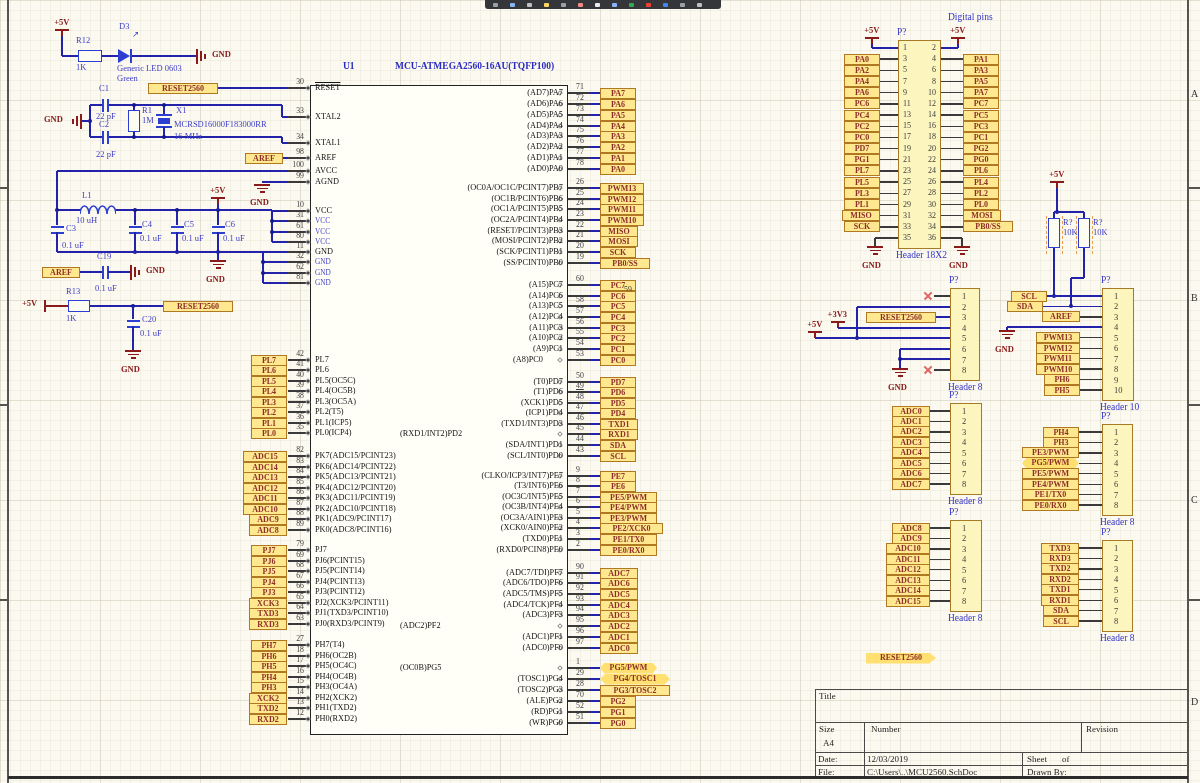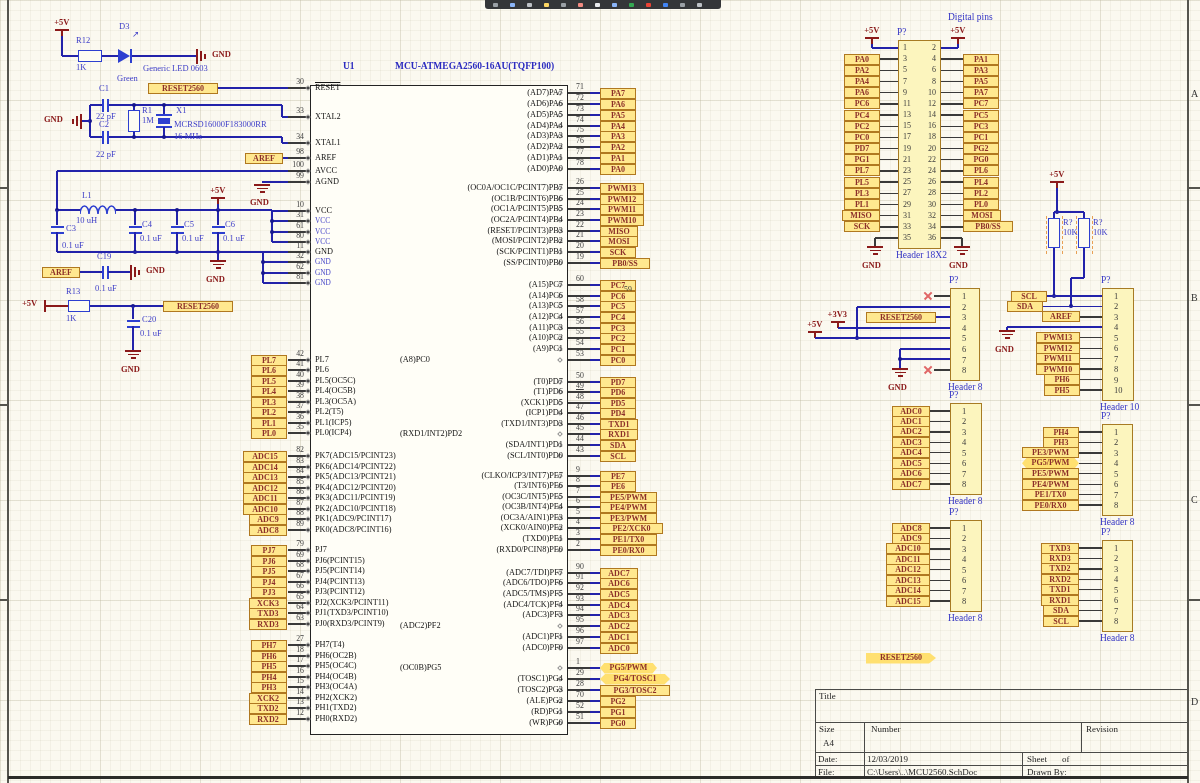--- a/index.html
+++ b/index.html
@@ -95,21 +95,21 @@
     <div class="a" style="left: 61.3px; top: 36px; width: 1.4px; height: 20px; background: rgb(34, 34, 170);"></div>
     <div class="a" style="left: 62px; top: 55.3px; width: 16px; height: 1.4px; background: rgb(34, 34, 170);"></div>
     <div class="a" style="left: 78px; top: 50px; width: 24px; height: 12px; border: 1.5px solid rgb(45, 63, 208); background: rgb(253, 252, 242); box-sizing: border-box;"></div>
     <div class="txt des" style="left: 76px; top: 36px;">R12</div>
     <div class="txt des" style="left: 76px; top: 63px;">1K</div>
     <div class="a" style="left: 102px; top: 55.3px; width: 16px; height: 1.4px; background: rgb(34, 34, 170);"></div>
     <div class="a" style="left: 118px; top: 49px; width: 0px; height: 0px; border-top: 7px solid transparent; border-bottom: 7px solid transparent; border-left: 12px solid rgb(45, 63, 208);"></div>
     <div class="a" style="left: 130px; top: 49px; width: 2px; height: 14px; background: rgb(45, 63, 208);"></div>
     <div class="txt des" style="left: 119px; top: 22px;">D3</div>
     <div class="txt des" style="left: 132px; top: 30px;">↗</div>
-    <div class="txt des" style="left: 117px; top: 64px; margin-left: 26px;">Generic LED 0603</div>
+    <div class="txt des" style="left: 117px; top: 64px;">Generic LED 0603</div>
     <div class="txt des" style="left: 117px; top: 74px;">Green</div>
     <div class="a" style="left: 132px; top: 55.3px; width: 64px; height: 1.4px; background: rgb(34, 34, 170);"></div>
     <div class="a" style="left: 196px; top: 48px; width: 10px; height: 16px;">
       <div class="a" style="left: 0px; top: 0.5px; width: 1.8px; height: 15px; background: rgb(139, 26, 26);"></div>
       <div class="a" style="left: 4px; top: 3px; width: 1.8px; height: 10px; background: rgb(139, 26, 26);"></div>
       <div class="a" style="left: 8px; top: 5.5px; width: 1.8px; height: 5px; background: rgb(139, 26, 26);"></div>
     </div>
     <div class="txt pwr" style="left: 212px; top: 50px;">GND</div>
     <div class="port" style="left: 148px; top: 82.5px; width: 70px;">RESET2560</div>
     <div class="a" style="left: 218px; top: 87.3px; width: 70px; height: 1.4px; background: rgb(34, 34, 170);"></div>
@@ -716,21 +716,21 @@
     <div class="port" style="left: 600px; top: 332.5px; width: 36px;">PC2</div>
     <div class="a" style="left: 568px; top: 348.3px; width: 22px; height: 1.4px; background: rgb(58, 58, 58);"></div>
     <div class="num" style="left: 576px; top: 338px; width: 22px;">54</div>
     <div class="marker" style="left: 558px; top: 346.5px;"></div>
     <div class="pinlbl" style="left: 400px; top: 344px; width: 163px; text-align: right;">(A9)PC1</div>
     <div class="a" style="left: 590px; top: 348.3px; width: 10px; height: 1.4px; background: rgb(34, 34, 170);"></div>
     <div class="port" style="left: 600px; top: 343.5px; width: 36px;">PC1</div>
     <div class="a" style="left: 568px; top: 359.3px; width: 22px; height: 1.4px; background: rgb(58, 58, 58);"></div>
     <div class="num" style="left: 576px; top: 349px; width: 22px;">53</div>
     <div class="marker" style="left: 558px; top: 357.5px;"></div>
-    <div class="pinlbl" style="left: 400px; top: 355px; width: 163px; ">(A8)PC0</div>
+    <div class="pinlbl" style="left: 380px; top: 355px; width: 163px; text-align: right;">(A8)PC0</div>
     <div class="a" style="left: 590px; top: 359.3px; width: 10px; height: 1.4px; background: rgb(34, 34, 170);"></div>
     <div class="port" style="left: 600px; top: 354.5px; width: 36px;">PC0</div>
     <div class="a" style="left: 568px; top: 381.3px; width: 22px; height: 1.4px; background: rgb(58, 58, 58);"></div>
     <div class="num" style="left: 576px; top: 371px; width: 22px;">50</div>
     <div class="marker" style="left: 558px; top: 379.5px;"></div>
     <div class="pinlbl" style="left: 400px; top: 377px; width: 163px; text-align: right;">(T0)PD7</div>
     <div class="a" style="left: 590px; top: 381.3px; width: 10px; height: 1.4px; background: rgb(34, 34, 170);"></div>
     <div class="port" style="left: 600px; top: 376.5px; width: 36px;">PD7</div>
     <div class="a" style="left: 568px; top: 391.3px; width: 22px; height: 1.4px; background: rgb(58, 58, 58);"></div>
     <div class="num" style="left: 576px; top: 381px; width: 22px; text-decoration: underline;">49</div>

